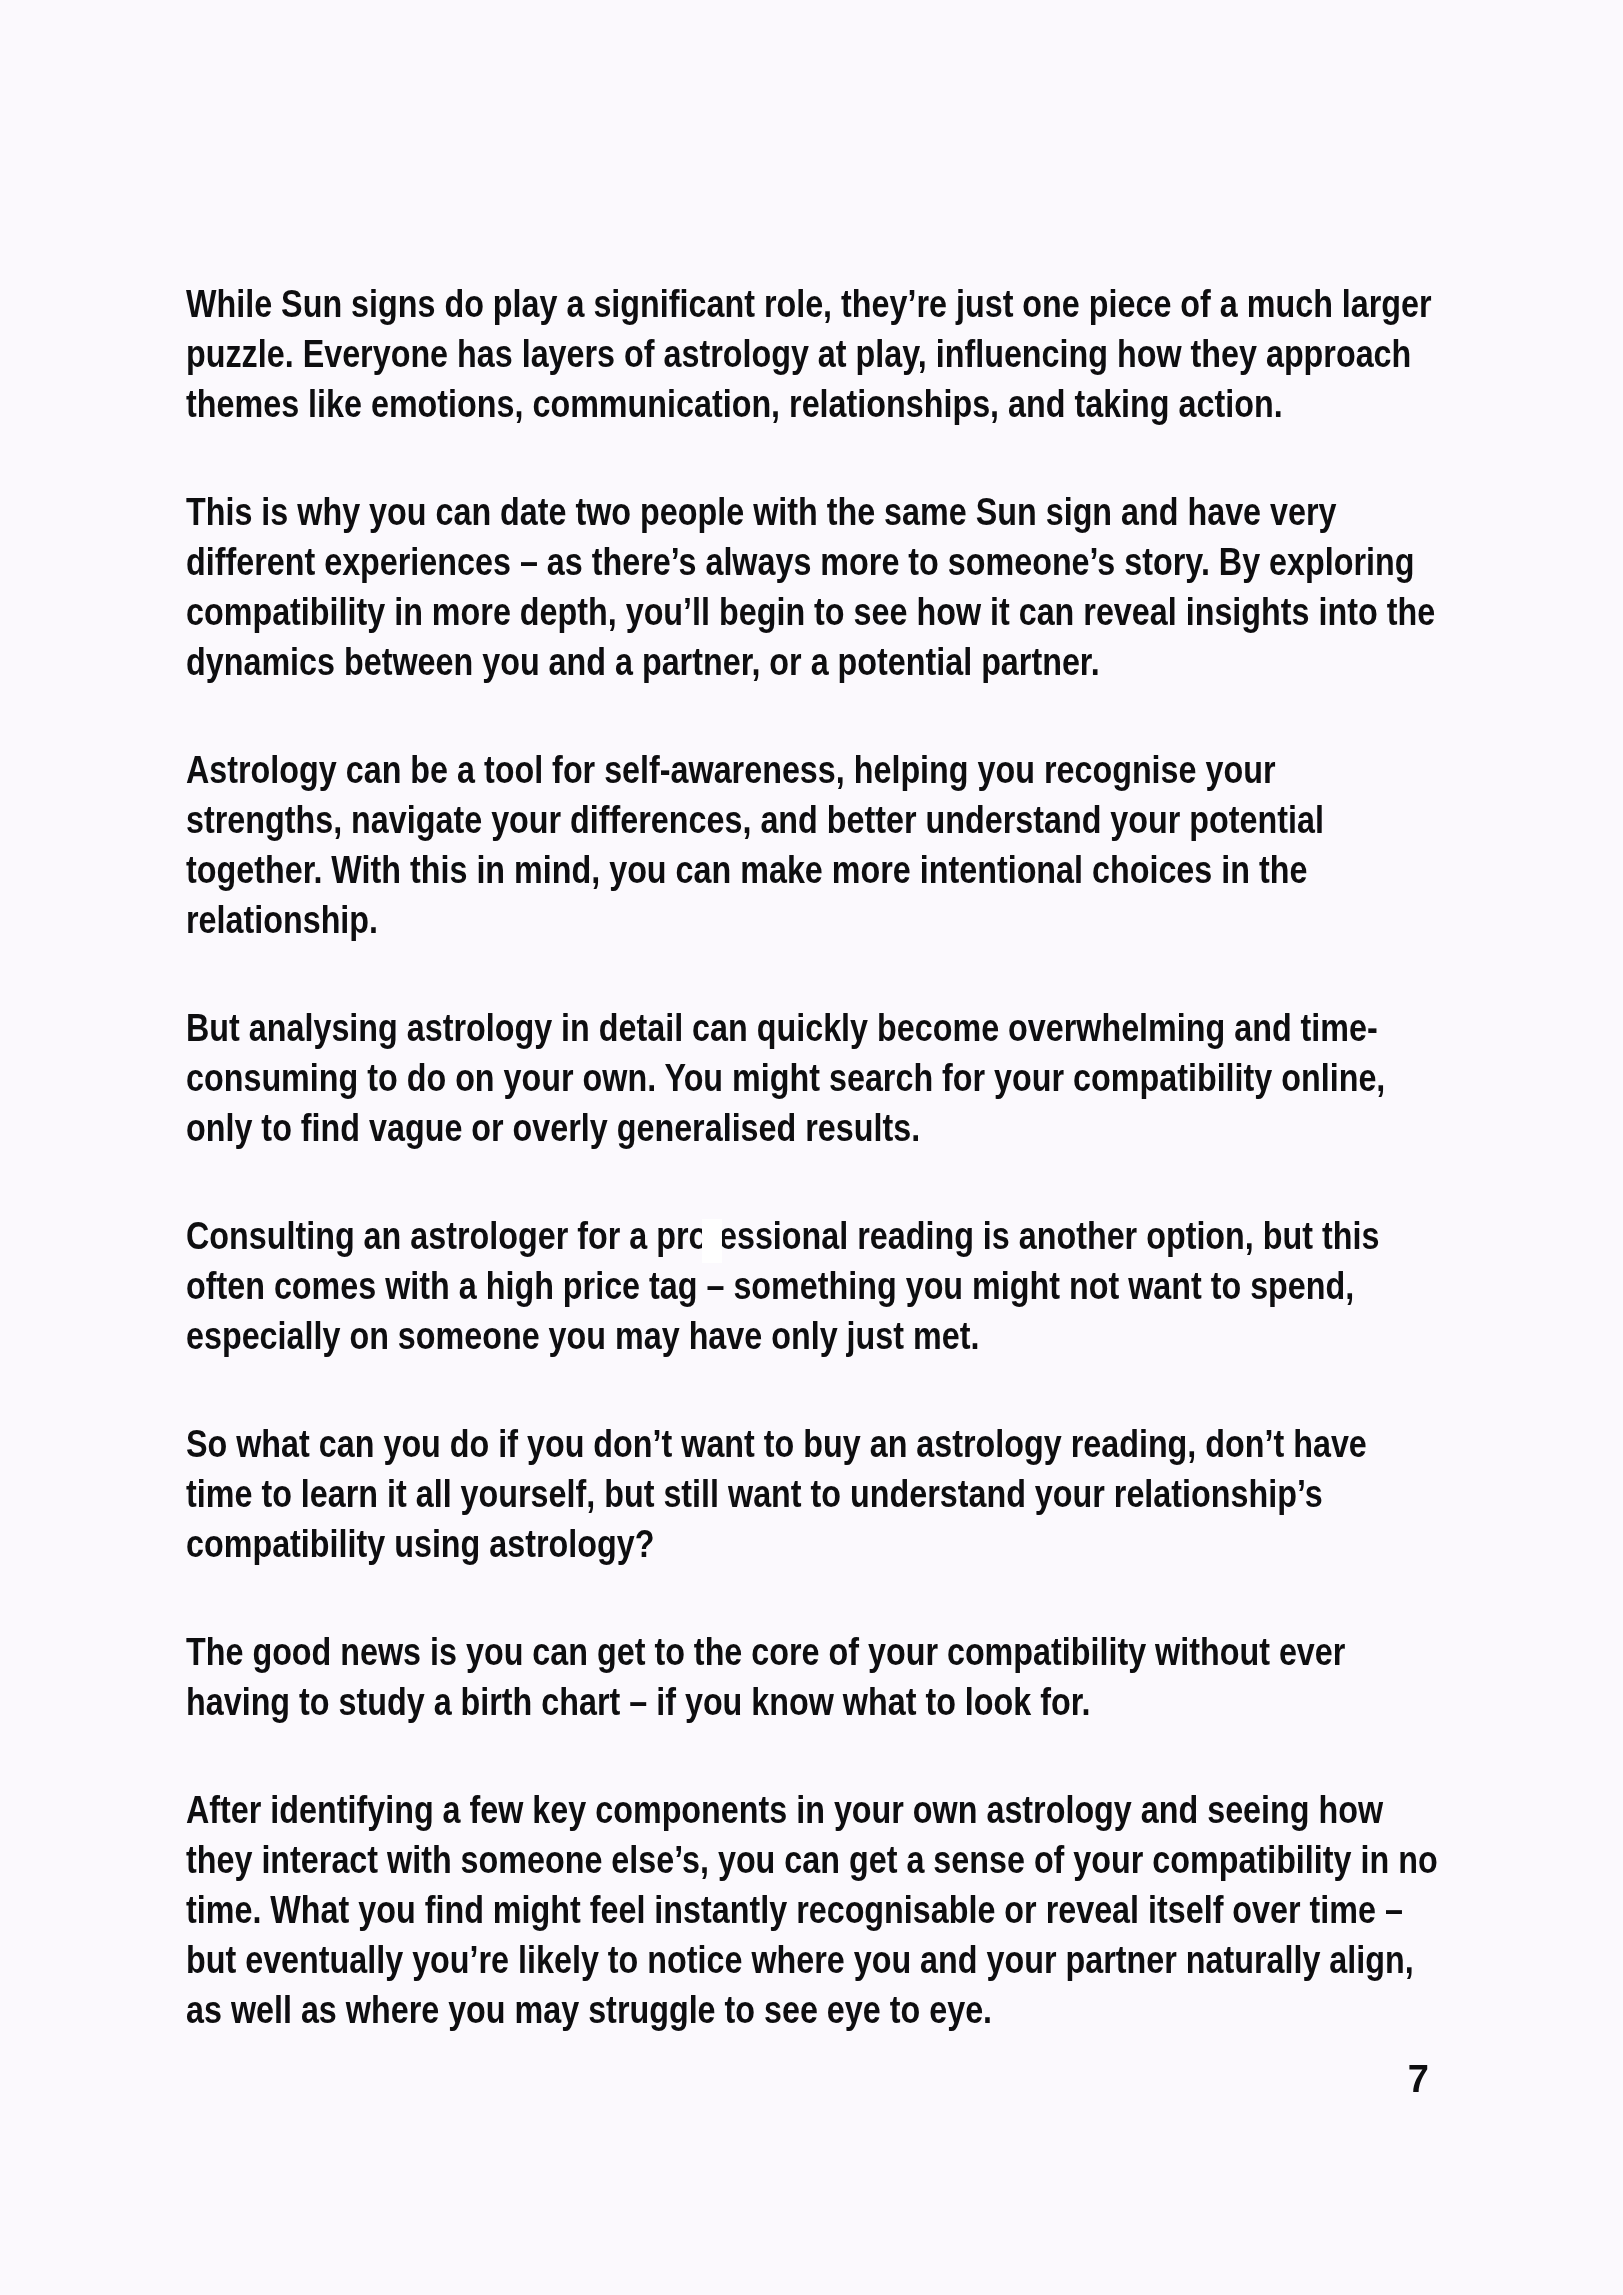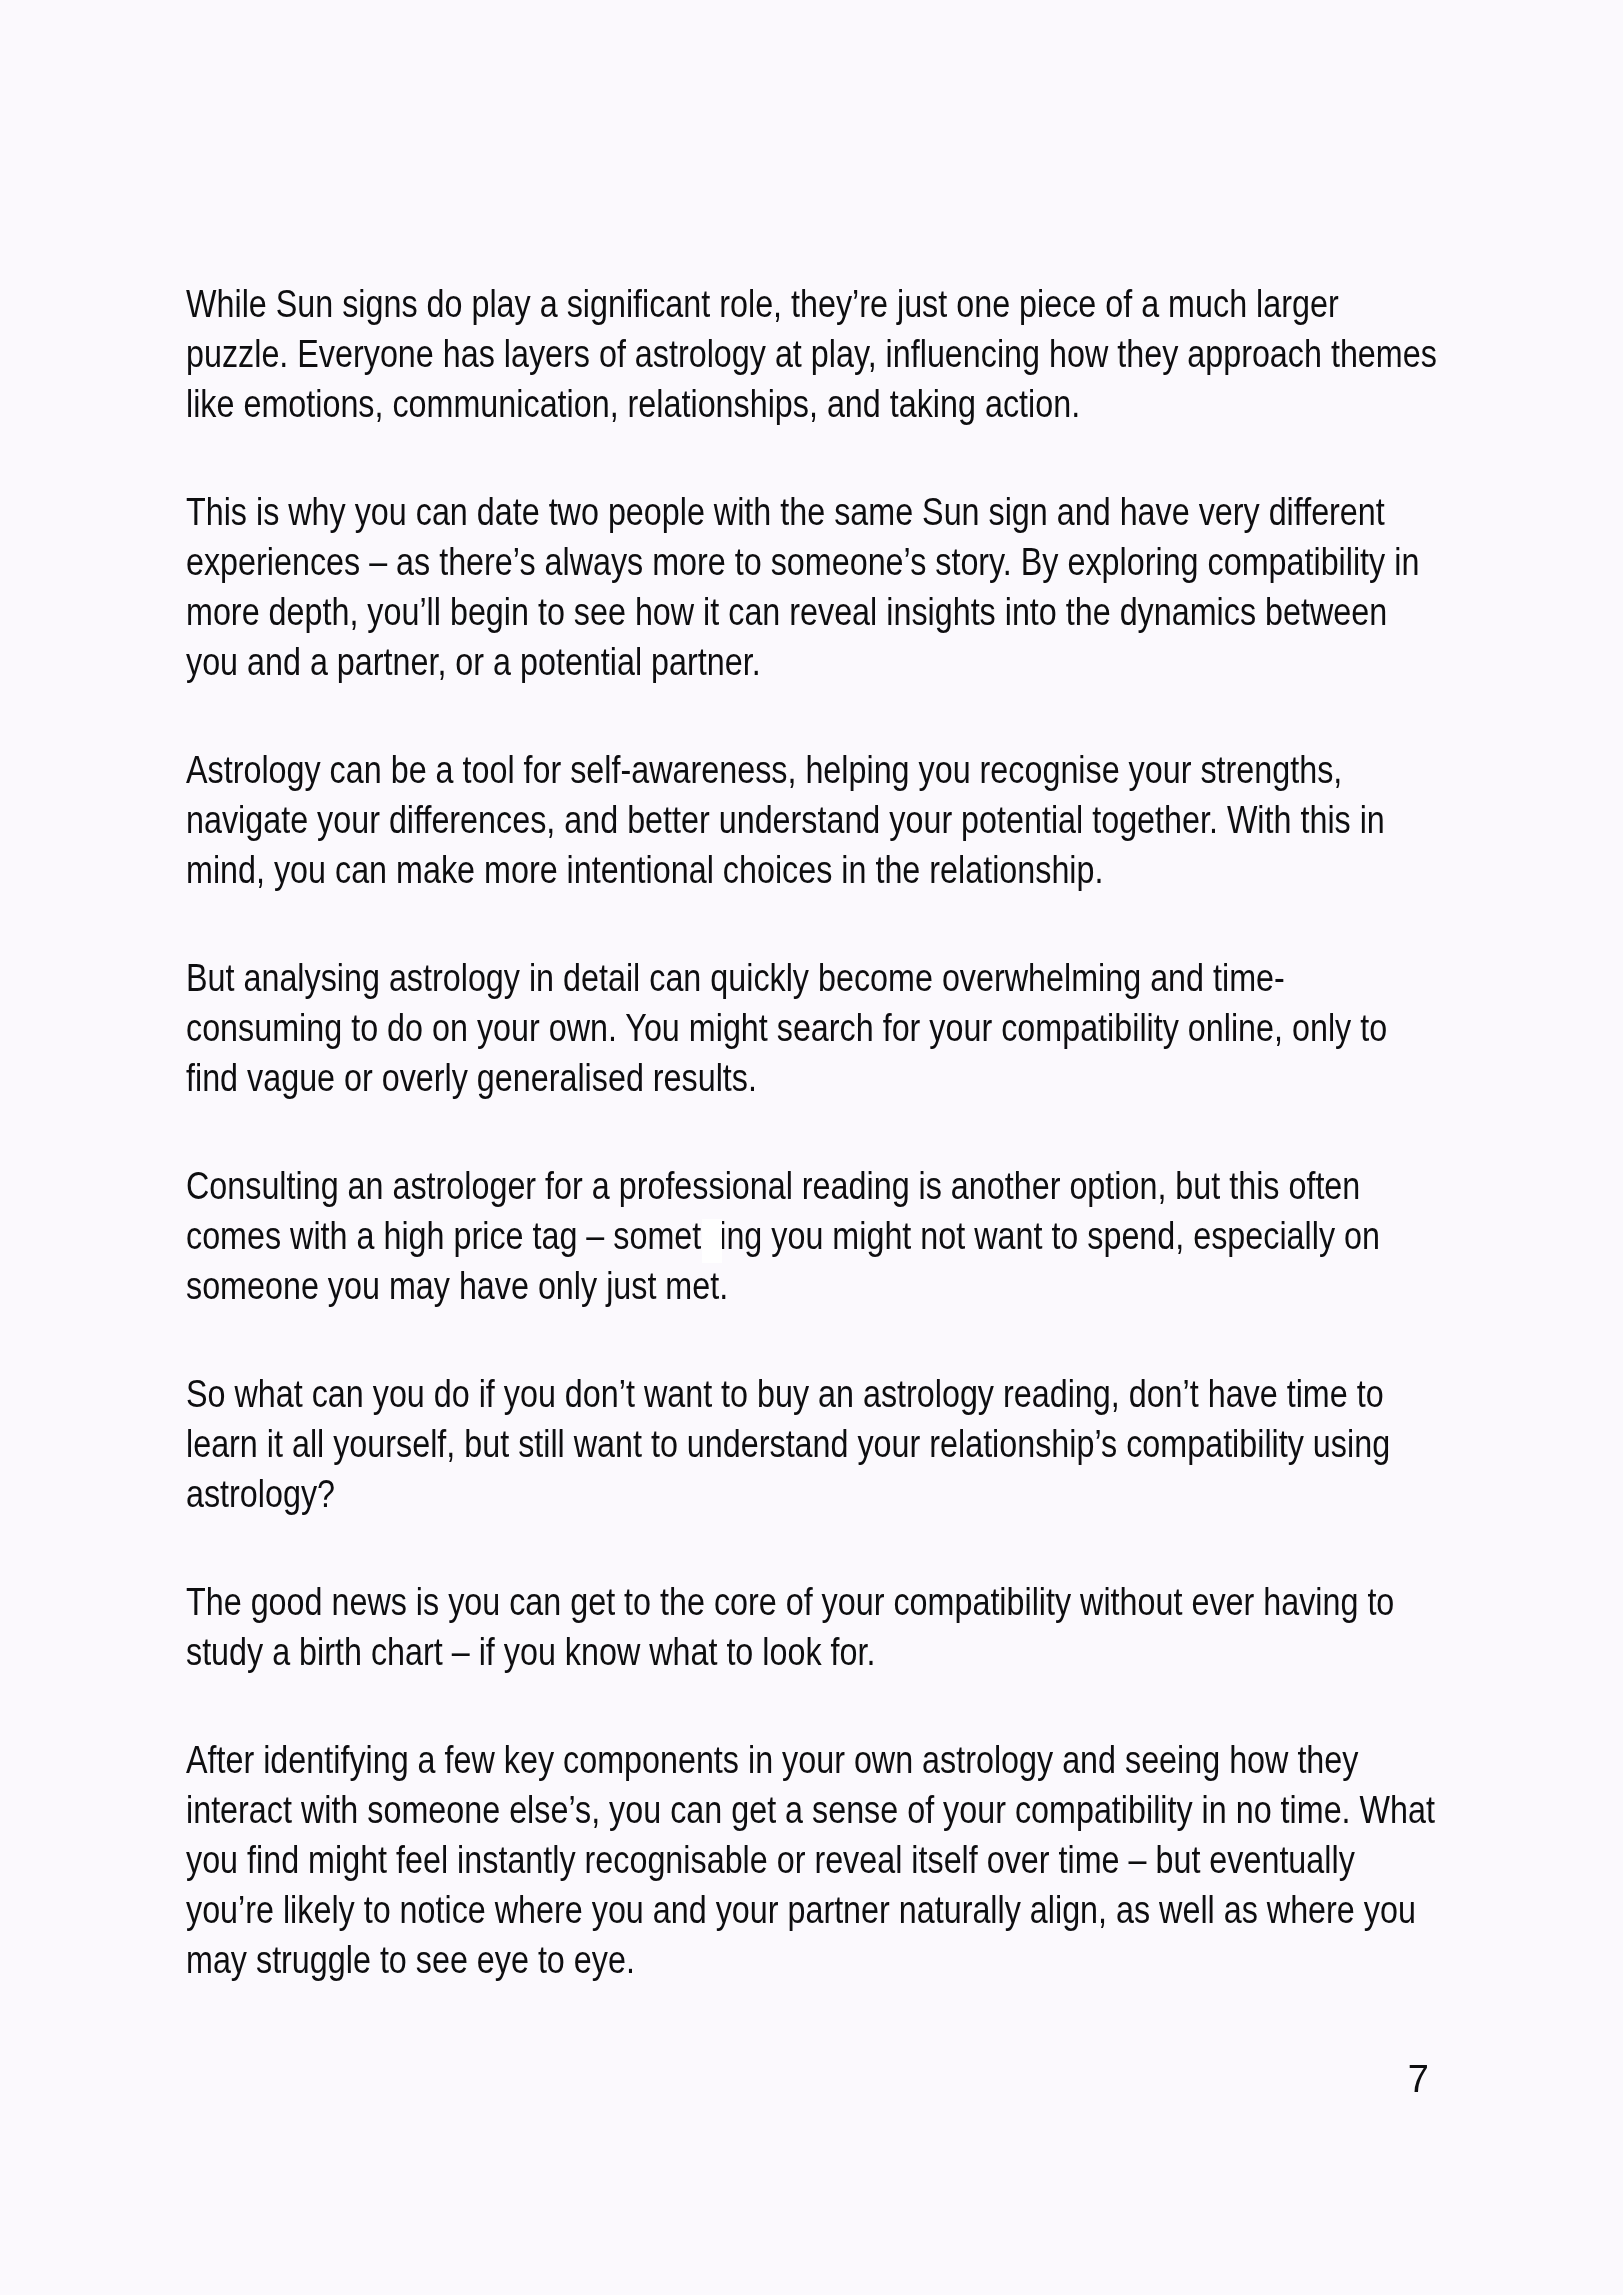--- a/index.html
+++ b/index.html
@@ -10,20 +10,21 @@
     width: 1623px;
     height: 2295px;
     font-family: "Liberation Sans", "DejaVu Sans", sans-serif;
   }
   .page {
     position: relative;
     width: 1623px;
     height: 2295px;
     background: #fbf9fd;
     overflow: hidden;
+    font-weight: bold;
   }
   .text-block {
     position: absolute;
     left: 186px;
     top: 279px;
     width: 1473px;
     transform: scaleX(0.85);
     transform-origin: top left;
   }
   .text-block p {

